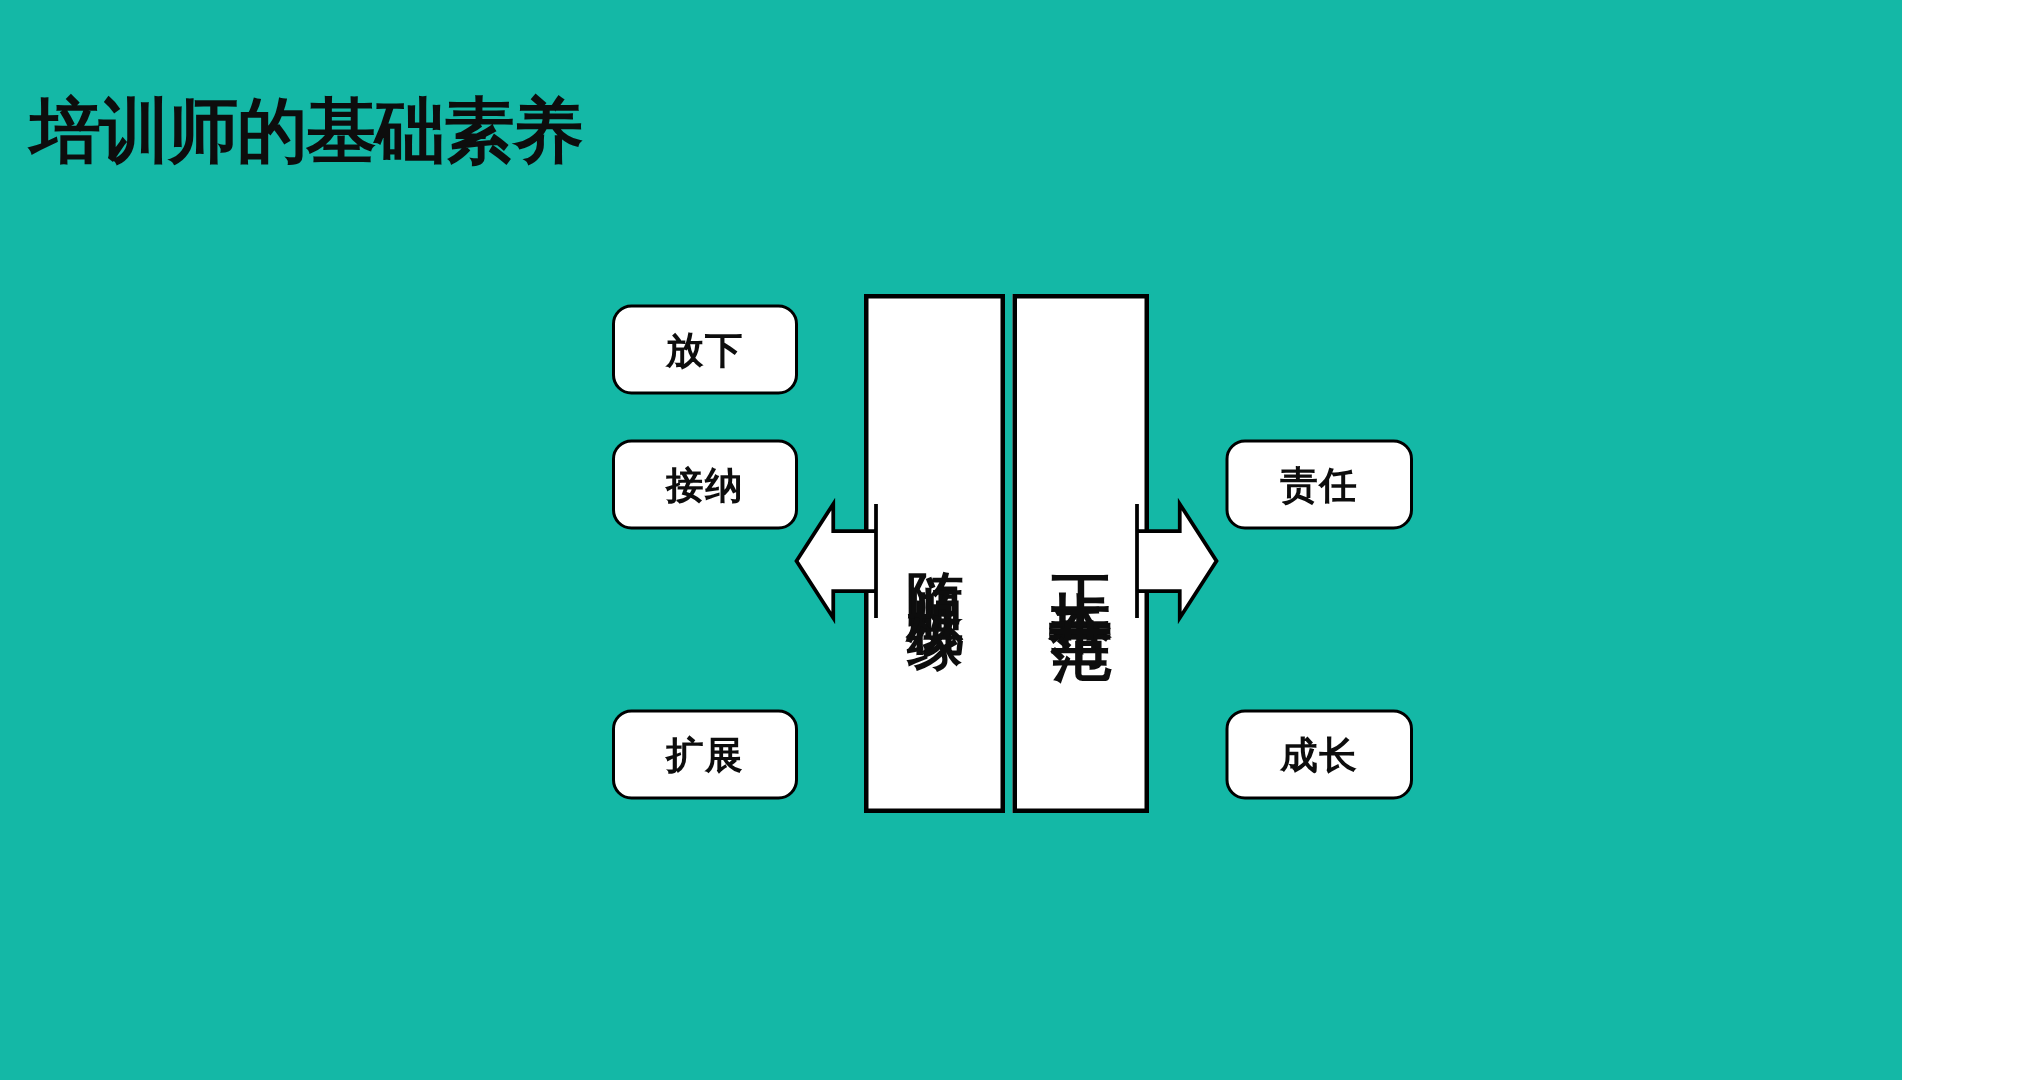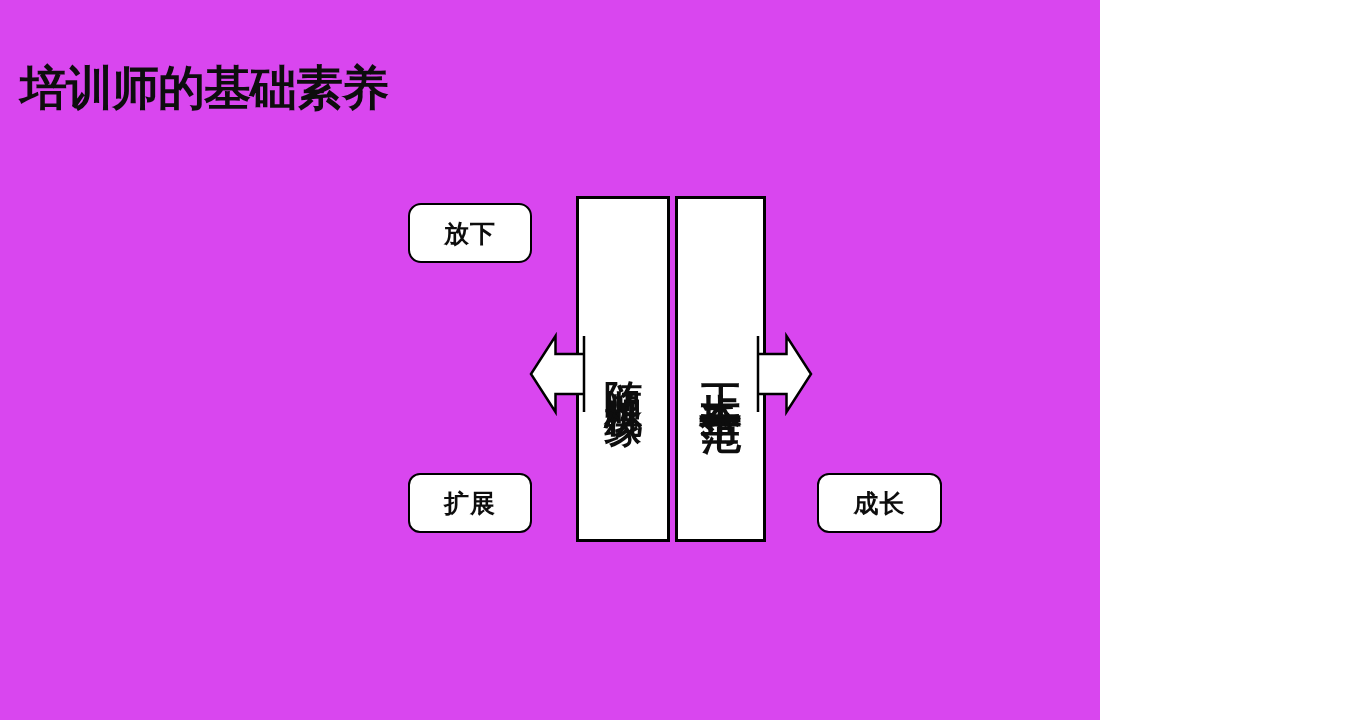--- a/index.html
+++ b/index.html
@@ -3,23 +3,23 @@
 <meta charset="utf-8">
 <title>培训师的基础素养</title>
 <style>
   html, body {
     margin: 0;
     padding: 0;
     background: #ffffff;
   }
   #slide {
     position: relative;
-    width: 1100px;
+    width: 1268px;
     height: 720px;
-    background: #d946ef;
+    background: #14b8a6;
     overflow: hidden;
     font-family: "DejaVu Sans", "Liberation Sans", sans-serif;
   }
 
   
   #slide-title {
     position: absolute;
     left: 20px;
     top: 57px;
     font-size: 47px;
@@ -59,21 +59,21 @@
     line-height: 1;
     white-space: nowrap;
   }
 
   .pill-left  { left: 408px; width: 124px; }
   .pill-right { left: 817px; width: 125px; }
 
   .row-0 { top: 203px; }
   .row-1 { top: 293px; }
   .row-2 { top: 383px; }
-  .row-3 { top: 473px; border-radius: 12px; }
+  .row-3 { top: 473px; }
 
   
   .core {
     position: absolute;
     box-sizing: border-box;
     border: 3px solid #000000;
     background: #ffffff;
     top: 196px;
     height: 346px;
     display: flex;
@@ -114,37 +114,43 @@
 
 <div id="slide">
 
   <div id="slide-title">培训师的基础素养</div>
 
   <div id="diagram">
 
     <div class="pill pill-left row-0">
       <span class="pill-label">放下</span>
     </div>
+    <div class="pill pill-left row-1">
+      <span class="pill-label">接纳</span>
+    </div>
     <div class="pill pill-left row-3">
       <span class="pill-label">扩展</span>
     </div>
 
     <div class="core" id="core-left">
       <span class="core-label">随顺机缘</span>
     </div>
     <div class="core" id="core-right">
       <span class="core-label">正本垂范</span>
     </div>
 
     <svg class="arrow-svg" id="arrow-left-wrap" viewBox="0 0 56 88">
       <path class="arrow-shape" d="M 56 6 L 56 24 L 27.5 24 L 27.5 6 L 3 44 L 27.5 82 L 27.5 64 L 56 64 L 56 82 Z" transform="translate(0,0)"></path>
     </svg>
 
     <svg class="arrow-svg" id="arrow-right-wrap" viewBox="0 0 56 88">
       <path class="arrow-shape" d="M 0 6 L 0 24 L 28.5 24 L 28.5 6 L 53 44 L 28.5 82 L 28.5 64 L 0 64 L 0 82 Z"></path>
     </svg>
 
+    <div class="pill pill-right row-1">
+      <span class="pill-label">责任</span>
+    </div>
     <div class="pill pill-right row-3">
       <span class="pill-label">成长</span>
     </div>
 
   </div>
 </div>
 
 </body></html>

